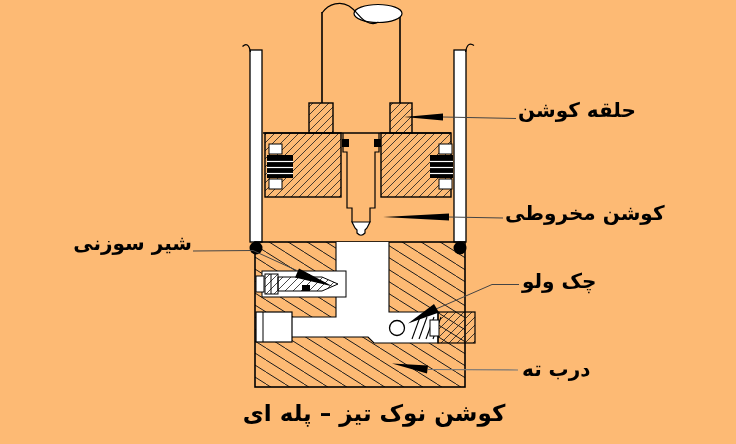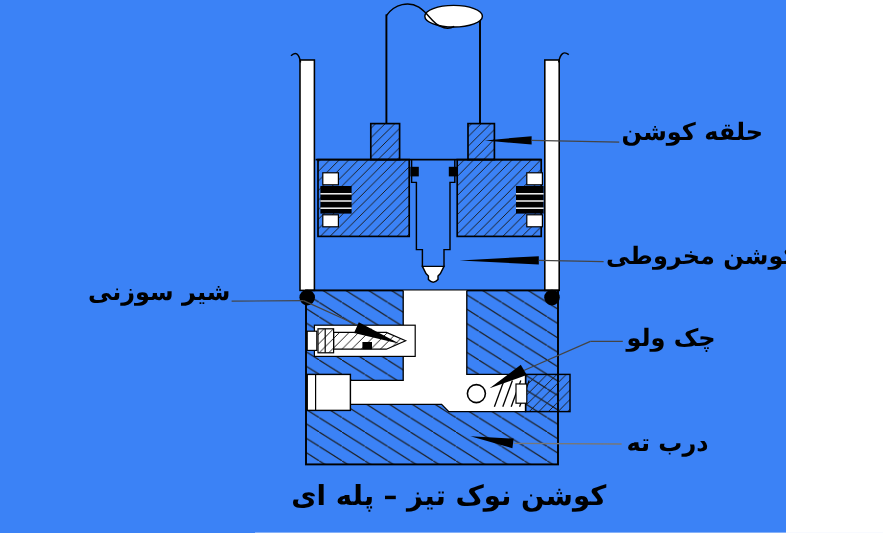--- a/index.html
+++ b/index.html
@@ -1,16 +1,16 @@
 <!DOCTYPE html>
 <html><head>
 <meta charset="utf-8">
 <style>
   html,body{margin:0;padding:0;background:#ffffff;}
-  .stage{position:relative;width:655px;height:444px;background:#3b82f6;overflow:hidden;
+  .stage{position:relative;width:736px;height:444px;background:#fdba74;overflow:hidden;
          font-family:"DejaVu Sans",sans-serif;}
   svg{position:absolute;left:0;top:0;}
   .callout-text{font-family:"DejaVu Sans",sans-serif;font-weight:bold;font-size:20px;fill:#000;}
   .caption-text{font-family:"DejaVu Sans",sans-serif;font-weight:bold;font-size:23px;fill:#000;}
 </style>
 </head>
 <body>
 
 <div class="stage">
 <svg width="736" height="444" viewBox="0 0 736 444">

